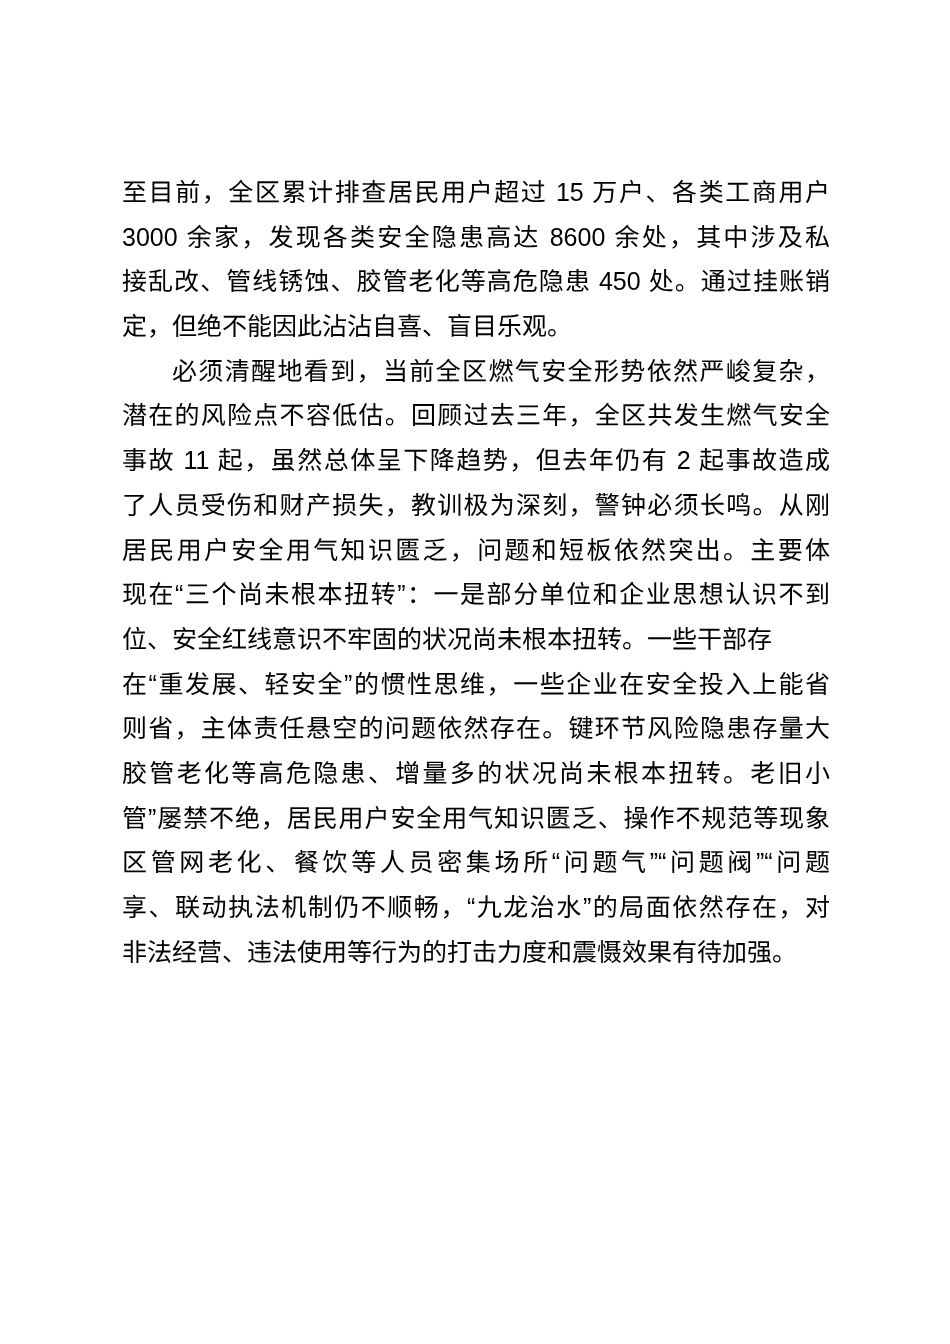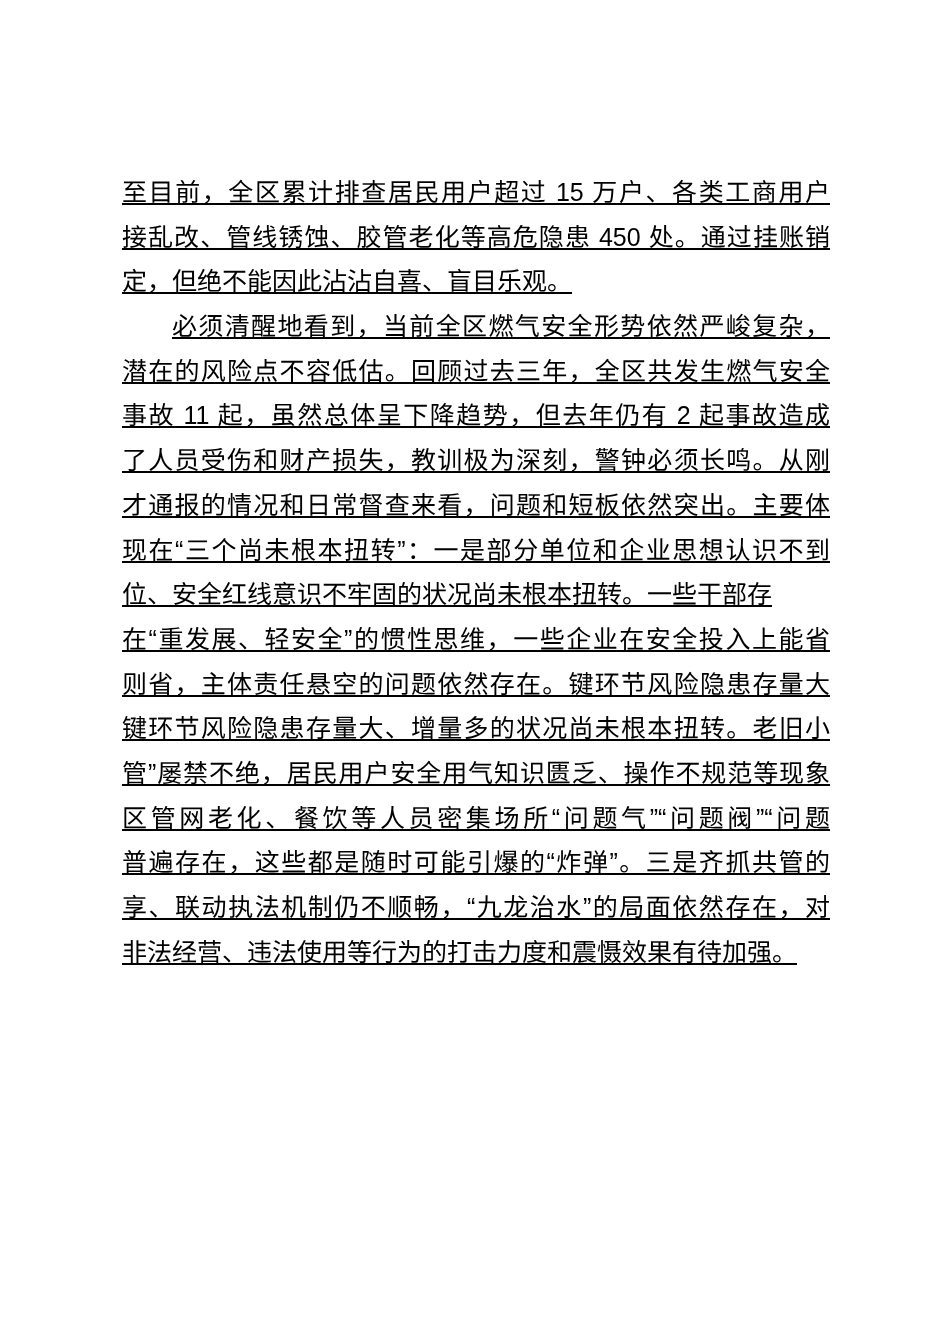--- a/index.html
+++ b/index.html
@@ -13,21 +13,20 @@
     height: 1344px;
     box-sizing: border-box;
     background: #ffffff;
     color: #000000;
     padding: 170px 120px 0 122px;
     font-family: "Liberation Sans", "DejaVu Sans", sans-serif;
     overflow: hidden;
   }
   .doc-body {
     width: 100%;
-    text-decoration: underline;
   }
   .paragraph {
     margin: 0;
     padding: 0;
   }
   .line {
     font-size: 25px;
     line-height: 44.7px;
     height: 44.7px;
     letter-spacing: 0;
@@ -44,34 +43,34 @@
     text-indent: 50px;
   }
 </style>
 </head>
 <body>
 
 <div class="page">
   <div class="doc-body">
       <div class="paragraph">
         <div class="line">至目前，全区累计排查居民用户超过 15 万户、各类工商用户</div>
+        <div class="line">3000 余家，发现各类安全隐患高达 8600 余处，其中涉及私</div>
         <div class="line">接乱改、管线锈蚀、胶管老化等高危隐患 450 处。通过挂账销</div>
         <div class="line no-stretch">定，但绝不能因此沾沾自喜、盲目乐观。</div>
       </div>
       <div class="paragraph">
         <div class="line indent">必须清醒地看到，当前全区燃气安全形势依然严峻复杂，</div>
         <div class="line">潜在的风险点不容低估。回顾过去三年，全区共发生燃气安全</div>
         <div class="line">事故 11 起，虽然总体呈下降趋势，但去年仍有 2 起事故造成</div>
         <div class="line">了人员受伤和财产损失，教训极为深刻，警钟必须长鸣。从刚</div>
-        <div class="line">才通报的情况和日常督查来看，问题和短板依然突出。主要体</div>
+        <div class="line">居民用户安全用气知识匮乏，问题和短板依然突出。主要体</div>
         <div class="line">现在“三个尚未根本扭转”：一是部分单位和企业思想认识不到</div>
         <div class="line no-stretch">位、安全红线意识不牢固的状况尚未根本扭转。一些干部存</div>
         <div class="line">在“重发展、轻安全”的惯性思维，一些企业在安全投入上能省</div>
         <div class="line">则省，主体责任悬空的问题依然存在。键环节风险隐患存量大</div>
-        <div class="line">键环节风险隐患存量大、增量多的状况尚未根本扭转。老旧小</div>
+        <div class="line">胶管老化等高危隐患、增量多的状况尚未根本扭转。老旧小</div>
         <div class="line">管”屡禁不绝，居民用户安全用气知识匮乏、操作不规范等现象</div>
         <div class="line">区管网老化、餐饮等人员密集场所“问题气”“问题阀”“问题</div>
-        <div class="line">普遍存在，这些都是随时可能引爆的“炸弹”。三是齐抓共管的</div>
         <div class="line">享、联动执法机制仍不顺畅，“九龙治水”的局面依然存在，对</div>
         <div class="line no-stretch">非法经营、违法使用等行为的打击力度和震慑效果有待加强。</div>
       </div>
     </div>
 </div>
 
 </body></html>

